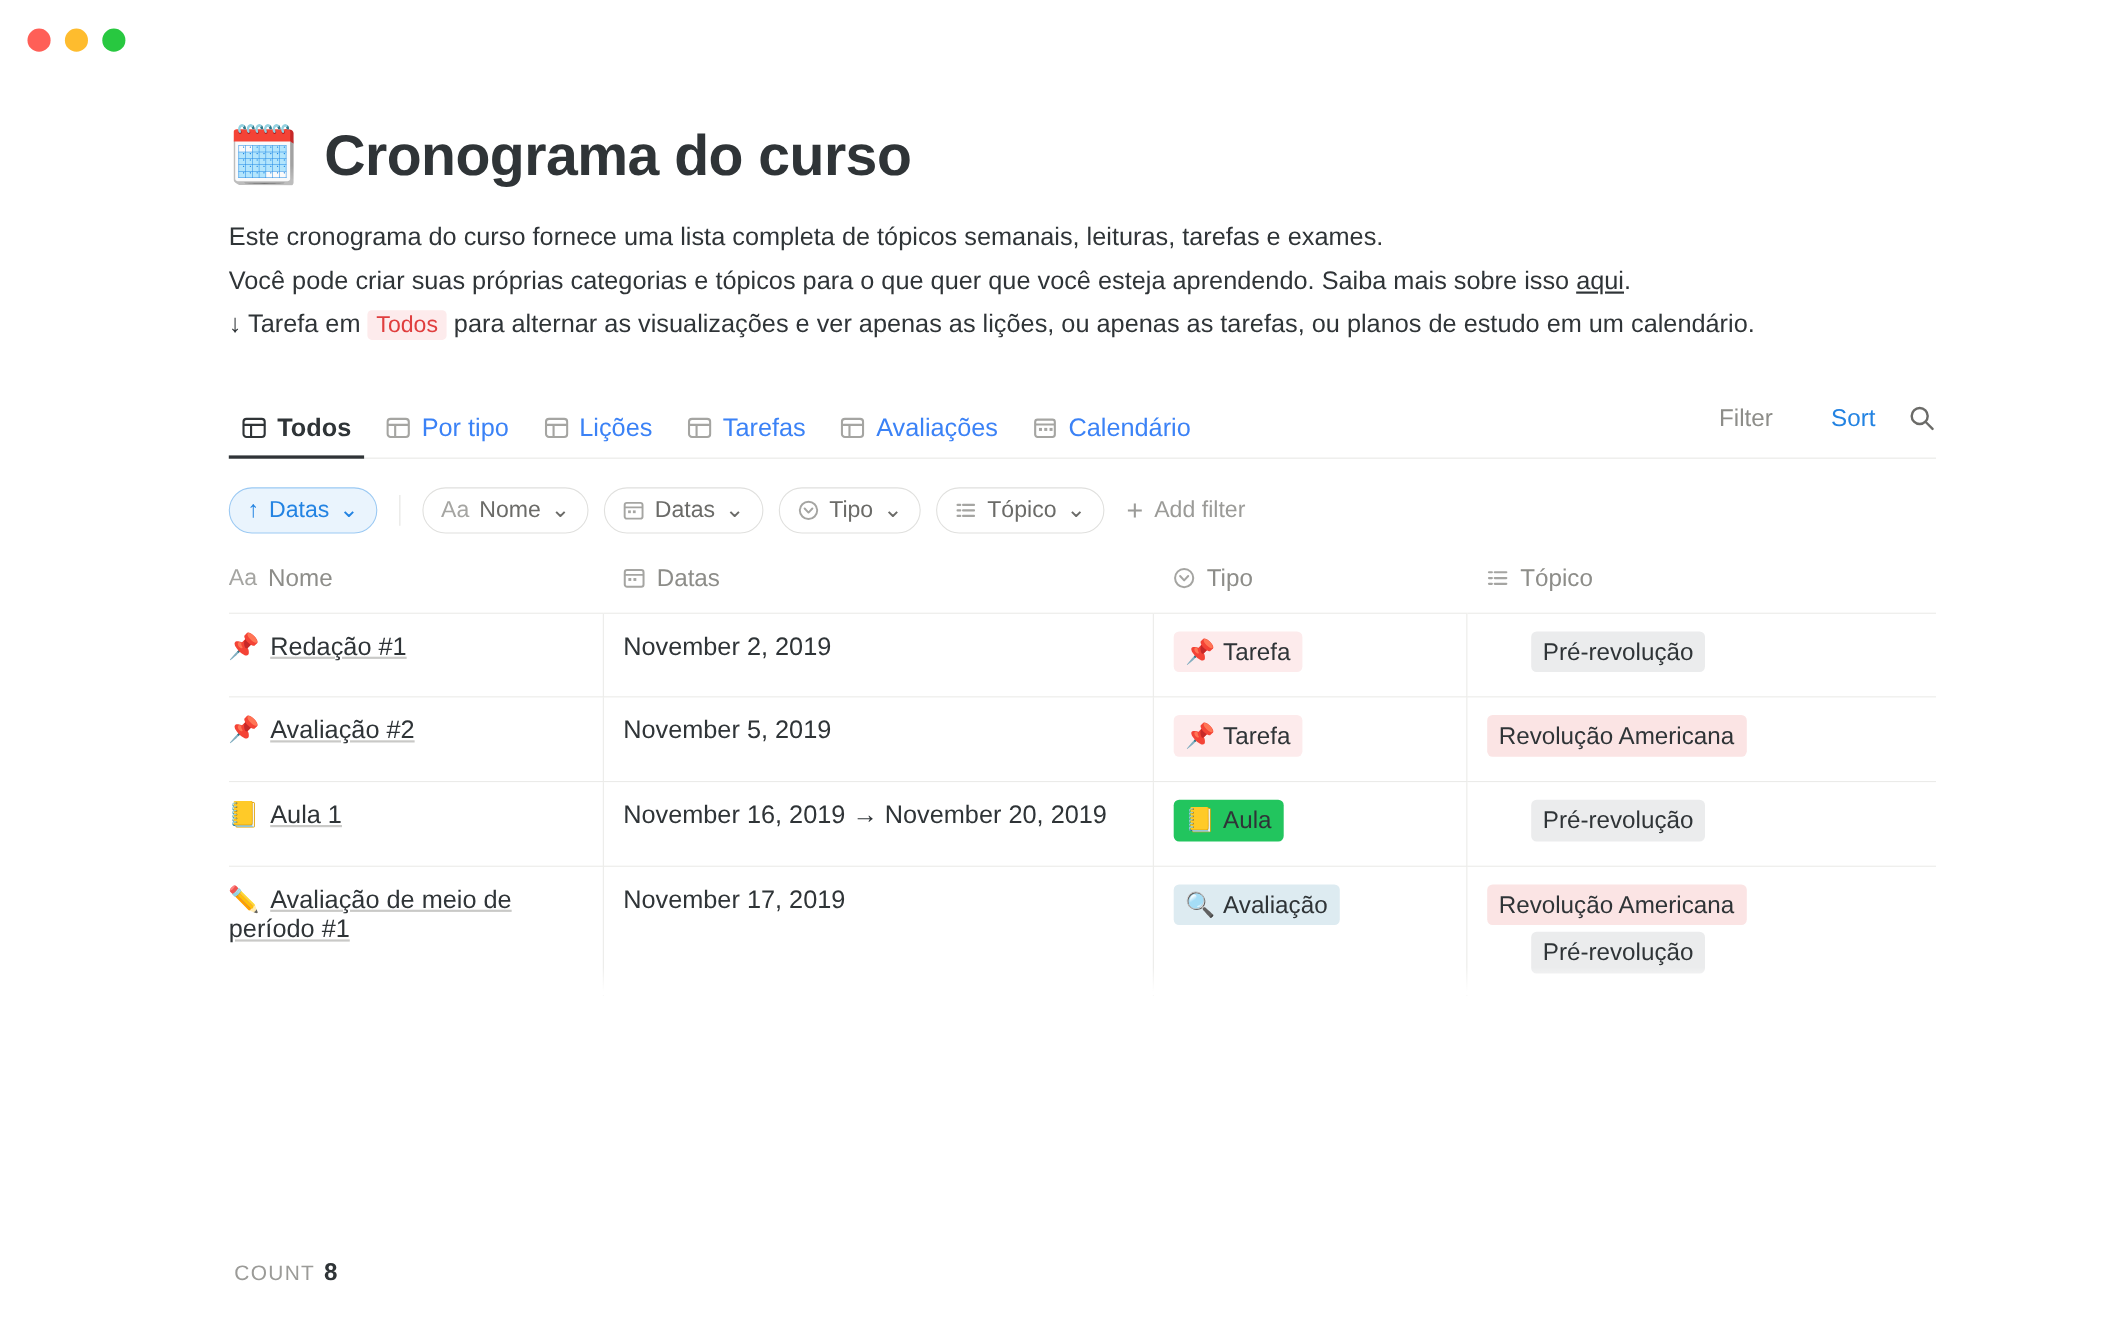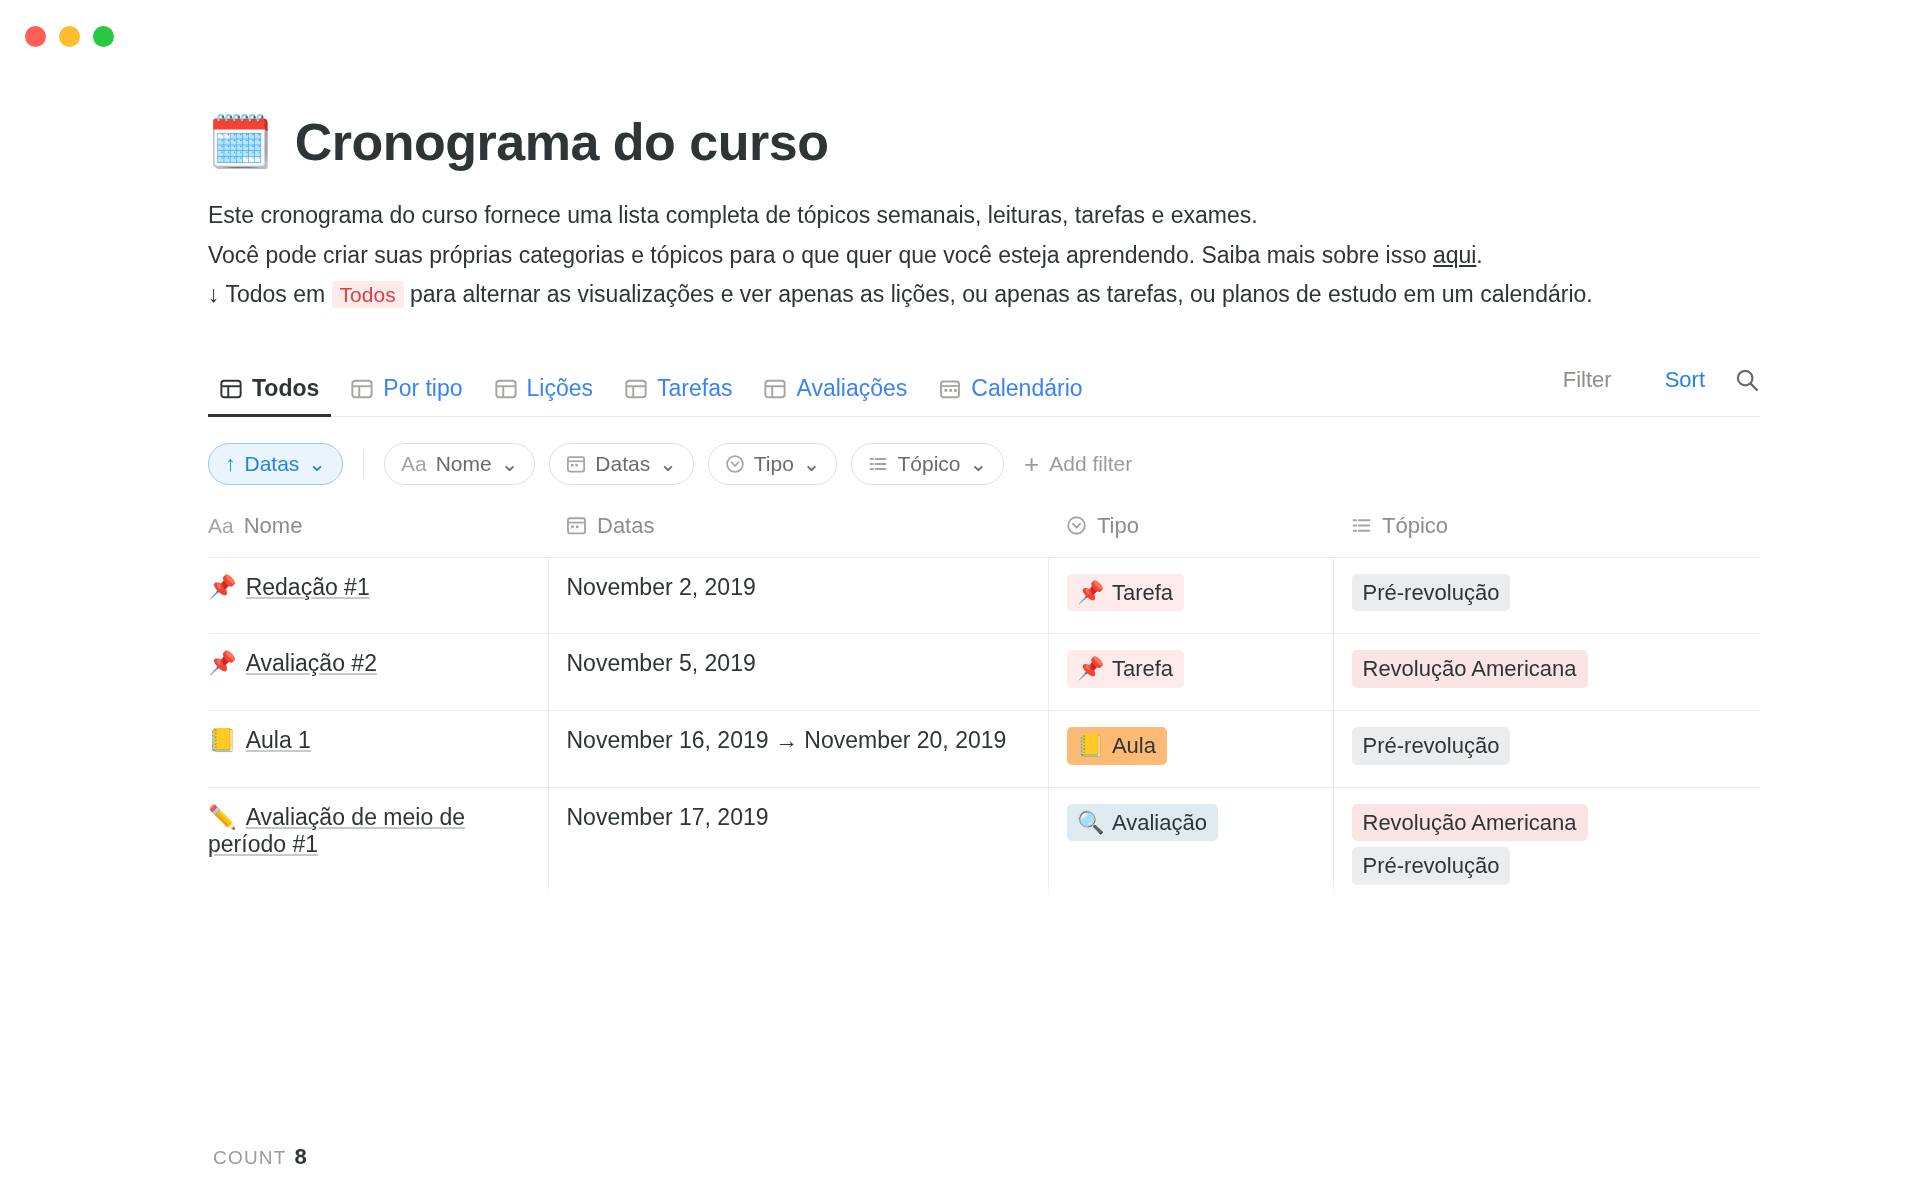--- a/index.html
+++ b/index.html
@@ -172,23 +172,23 @@
   .name-text { text-decoration: underline; text-decoration-color: #c9c9c7; }
   .tag {
     display: inline-block;
     border-radius: 5px;
     padding: 4px 11px;
     font-size: 22px;
     line-height: 1.35;
     margin: 0 6px 6px 0;
   }
   .tag.red   { background: #fdebec; color: #2f3437; }
-  .tag.yellow{ background: #fdba74; color: #2f3437; }
+  .tag.yellow{ background: #22c55e; color: #2f3437; }
   .tag.blue  { background: #ddebf1; color: #2f3437; }
-  .tag.gray  { background: #ebeced; color: #2f3437; }
+  .tag.gray  { background: #ebeced; color: #2f3437; margin-left: 40px; }
   .tag.pink  { background: #fbe4e4; color: #2f3437; }
   .tag-emoji { margin-right: 7px; }
 
   .count-row {
     position: absolute;
     left: 213px;
     bottom: 30px;
     font-size: 19px;
     letter-spacing: 1.2px;
     color: #9b9b98;
@@ -227,21 +227,21 @@
       <span class="title-emoji">🗓️</span>
       <span class="page-title">Cronograma do curso</span>
     </div>
 
     <div class="intro">
       <div>Este cronograma do curso fornece uma lista completa de tópicos semanais, leituras, tarefas e exames.</div>
       <div>
         <span>Você pode criar suas próprias categorias e tópicos para o que quer que você esteja aprendendo. Saiba mais sobre isso </span><a class="link" href="#">aqui</a><span>.</span>
       </div>
       <div>
-        <span>↓ Todos em </span><span class="chip-inline">Todos</span><span> para alternar as visualizações e ver apenas as lições, ou apenas as tarefas, ou planos de estudo em um calendário.</span>
+        <span>↓ Tarefa em </span><span class="chip-inline">Todos</span><span> para alternar as visualizações e ver apenas as lições, ou apenas as tarefas, ou planos de estudo em um calendário.</span>
       </div>
     </div>
 
     <div class="tabbar">
       <div class="tabs">
 
         <div class="tab active">
           <span class="gicon">
             <svg class="ic" width="22" height="22" viewBox="0 0 16 16">
                 <rect x="1" y="2" width="14" height="12" rx="2" fill="none" stroke="#2f3437" stroke-width="1.4"></rect>

